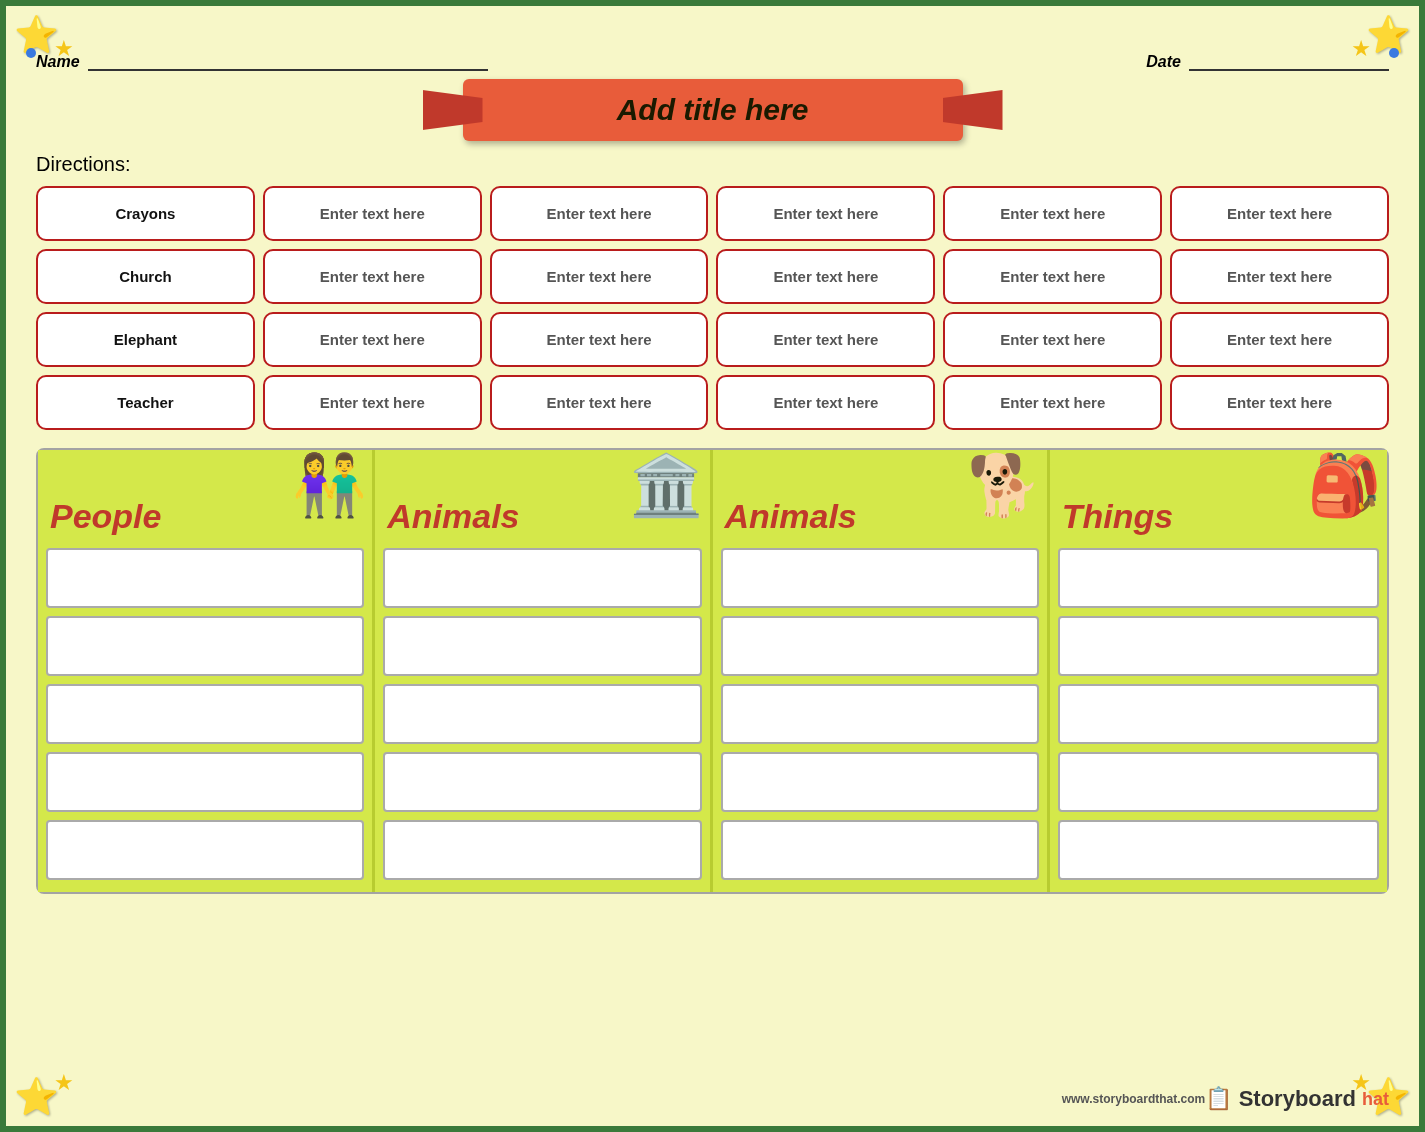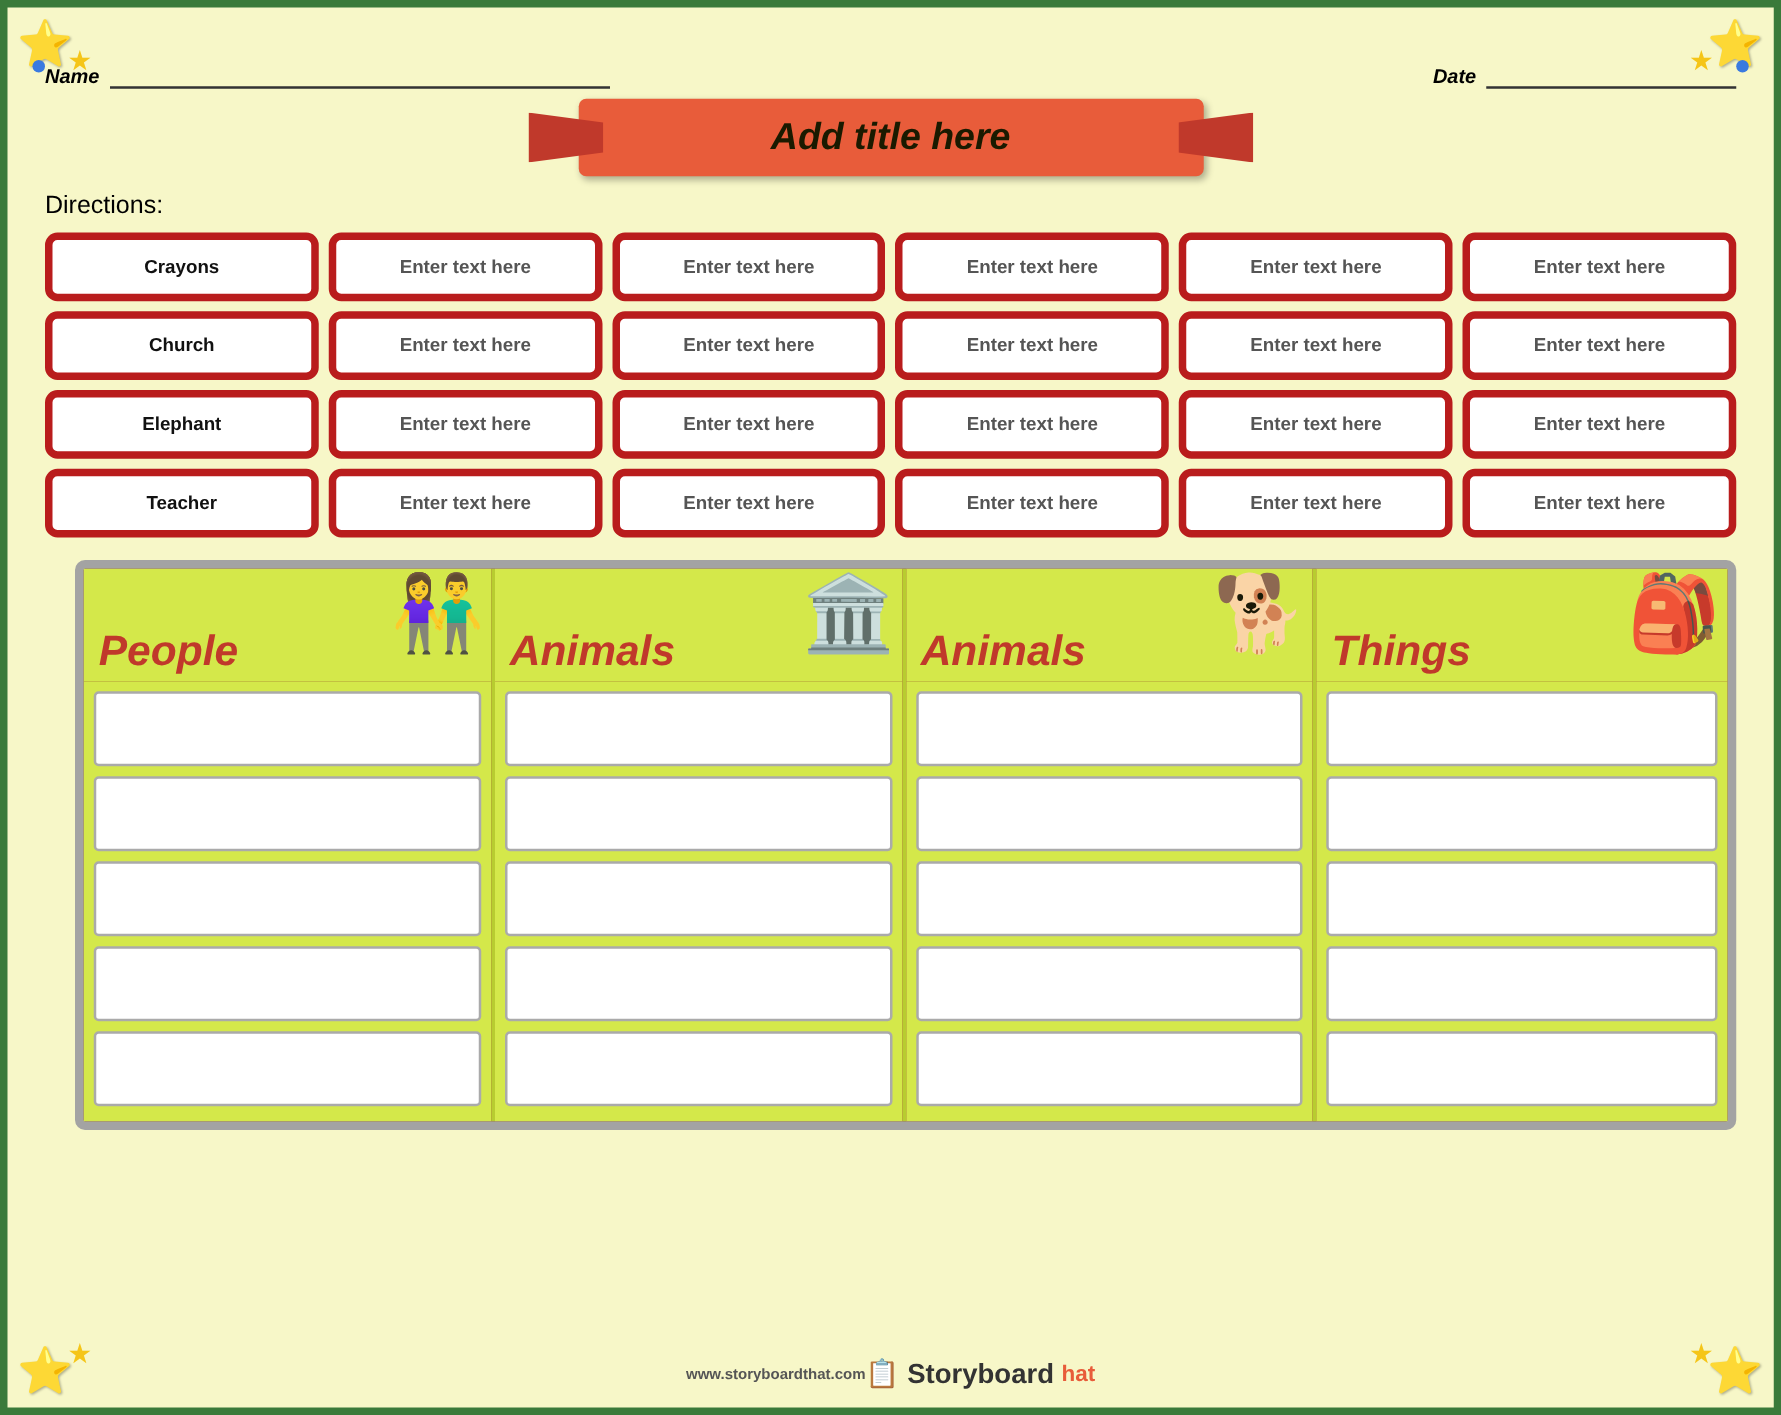--- a/index.html
+++ b/index.html
@@ -124,21 +124,21 @@
     }
 
     
     .word-grid {
       display: grid;
       grid-template-columns: repeat(6, 1fr);
       gap: 8px;
       margin-bottom: 18px;
     }
     .word-cell {
-      border: 6px solid #b91c1c;
+      border: 2px solid #b91c1c;
       border-radius: 10px;
       padding: 10px 8px;
       text-align: center;
       font-size: 15px;
       font-weight: bold;
       background: #fff;
       min-height: 55px;
       display: flex;
       align-items: center;
       justify-content: center;
@@ -148,29 +148,28 @@
       font-weight: bold;
       color: #111;
     }
     .word-cell.enter-text {
       color: #555;
       font-weight: bold;
     }
 
     
     .categories-section {
-      background: #7f1d1d;
+      background: #fde047;
       border-radius: 8px;
       padding: 0;
       display: grid;
       grid-template-columns: repeat(4, 1fr);
       gap: 0;
-      border: 7px solid #a3a3a3;
-      position: relative;
-      margin-left: 24px;
+      border: 2px solid #a3a3a3;
+      position: relative;
     }
     .category-col {
       border-right: 3px solid #b8cc30;
       padding: 0;
       position: relative;
     }
     .category-col:last-child {
       border-right: none;
     }
     .category-header {
@@ -214,21 +213,21 @@
       height: 60px;
     }
 
     
     .bottom-bar {
       position: absolute;
       bottom: 14px;
       left: 30px;
       right: 30px;
       display: flex;
-      justify-content: center;
+      justify-content: flex-end;
       align-items: center;
     }
     .website {
       font-size: 12px;
       color: #555;
       font-weight: bold;
     }
     .logo-area {
       display: flex;
       align-items: center;

